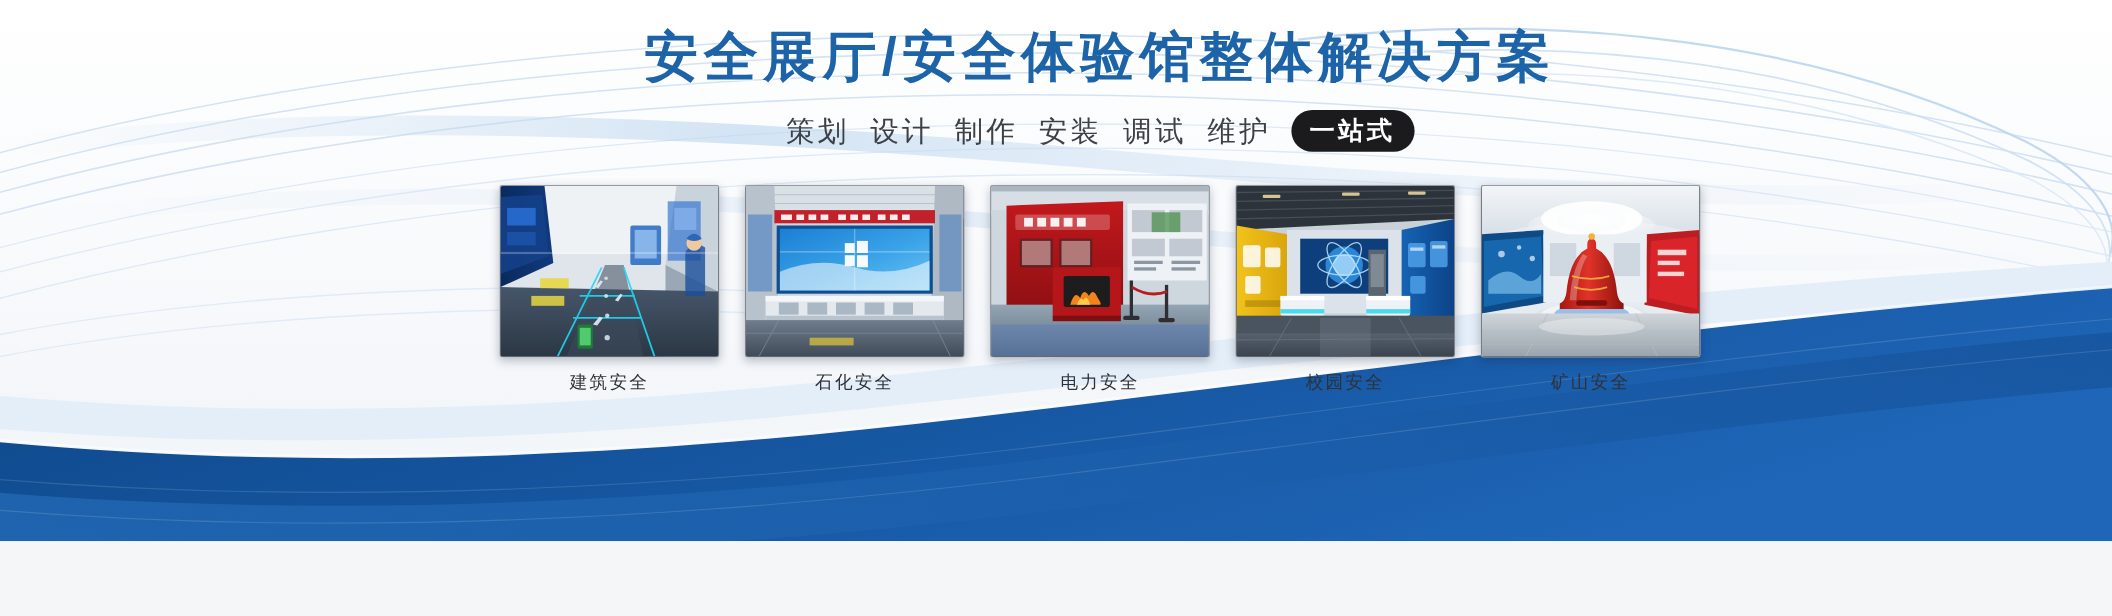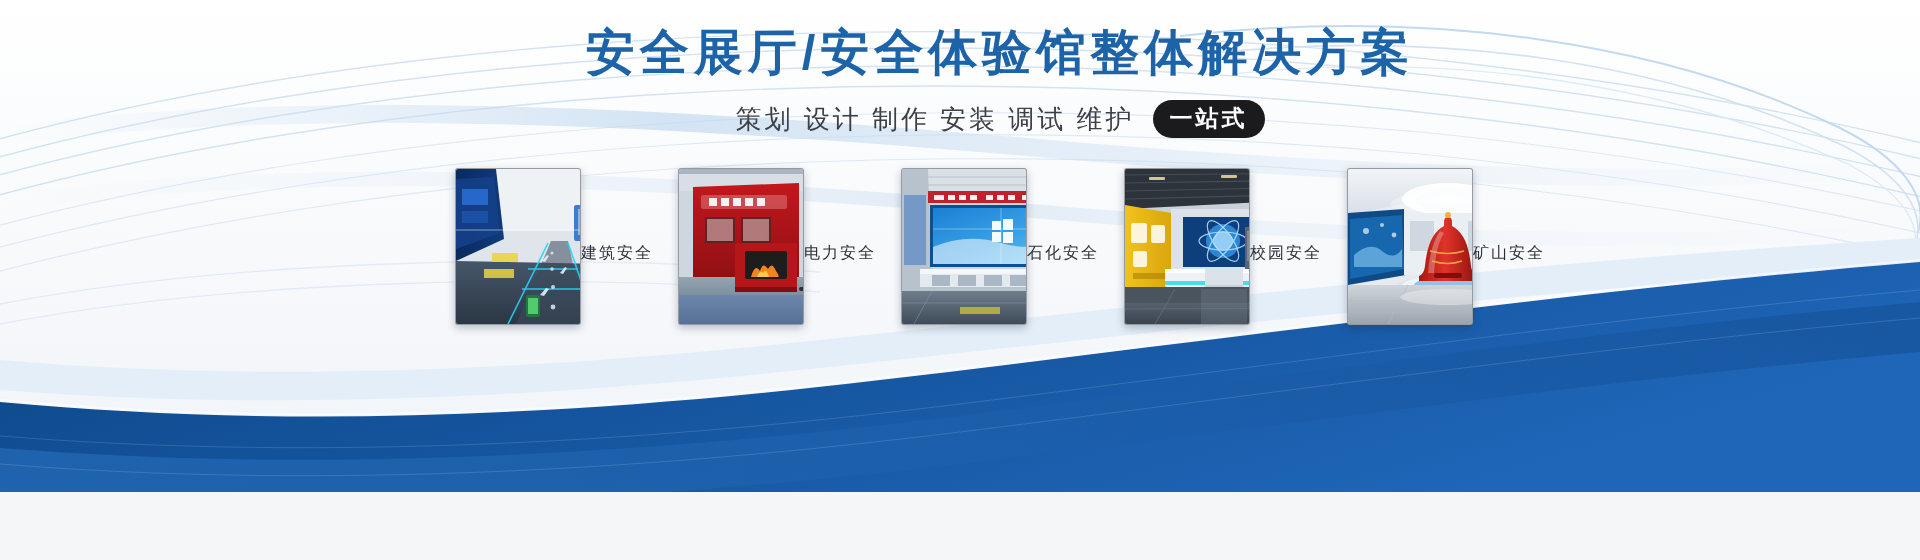--- a/index.html
+++ b/index.html
@@ -25,34 +25,35 @@
     text-shadow:1px 1px 0 rgba(255,255,255,.85);
     white-space:nowrap;
   }
   .subtitle-row{
     position:absolute;top:100px;left:0;width:1920px;
     display:flex;align-items:center;justify-content:center;gap:14px;
   }
   .subtitle{
     font-size:26px;color:#3d4147;letter-spacing:3px;font-weight:500;
     white-space:nowrap;
+    font-family:Liberation Mono, monospace;
   }
   .pill{
     display:inline-flex;align-items:center;justify-content:center;
     background:#1b1b1d;color:#ffffff;border-radius:20px;
     padding:5px 17px 7px 17px;font-size:23px;letter-spacing:3px;
     line-height:1.15;white-space:nowrap;margin-left:4px;font-weight:bold;
   }
   
   .thumbs{
     position:absolute;top:168px;left:0;width:1920px;
     display:flex;justify-content:center;align-items:flex-start;gap:25px;
   }
   .thumb{
-    width:198px;display:flex;flex-direction:row;align-items:center;
+    width:198px;display:flex;flex-direction:column;align-items:center;
   }
   .thumb-frame{
     width:198px;height:155px;border-radius:3px;overflow:hidden;
     background:#1a2330;position:relative;
     box-shadow:0 3px 9px rgba(20,40,70,.28);
     border:1px solid rgba(255,255,255,.55);
   }
   .thumb-frame svg{display:block;width:198px;height:155px;}
   .thumb-label{
     margin-top:13px;font-size:16px;color:#2e3238;letter-spacing:2px;
@@ -211,96 +212,20 @@
             <rect x="0" y="60" width="198" height="2" fill="#ffffff" opacity=".25"></rect>
           </svg>
         </div>
         <div class="thumb-label">建筑安全</div>
       </div>
 
       <div class="thumb">
         <div class="thumb-frame">
           <svg viewBox="0 0 198 155" preserveAspectRatio="none" aria-hidden="true">
             <defs>
-              <linearGradient id="t2red" x1="0" y1="0" x2="0" y2="1">
-                <stop offset="0%" stop-color="#c2181c"></stop>
-                  <stop offset="100%" stop-color="#8d0f13"></stop>
-              </linearGradient>
-              <linearGradient id="t2floor" x1="0" y1="0" x2="0" y2="1">
-                <stop offset="0%" stop-color="#93a4b3"></stop>
-                  <stop offset="100%" stop-color="#5d6e7e"></stop>
-              </linearGradient>
-            </defs>
-            <rect width="198" height="155" fill="#b9c4ce"></rect>
-            <rect x="0" y="0" width="198" height="26" fill="#d7dee5"></rect>
-            <rect x="0" y="22" width="198" height="86" fill="#cfd7de"></rect>
-
-            <path d="M14,18 L120,14 L120,112 L14,116 Z" fill="url(#t2red)"></path>
-            <rect x="22" y="26" width="86" height="14" rx="2" fill="#ffd9d9" opacity=".28"></rect>
-            <g fill="#ffffff" opacity=".92">
-              <rect x="30" y="29" width="8" height="8"></rect>
-                <rect x="42" y="29" width="8" height="8"></rect>
-              <rect x="54" y="29" width="8" height="8"></rect>
-                <rect x="66" y="29" width="8" height="8"></rect>
-              <rect x="78" y="29" width="8" height="8"></rect>
-            </g>
-            <g fill="#2a2a2a" opacity=".55">
-              <rect x="26" y="48" width="30" height="26"></rect>
-                <rect x="62" y="48" width="30" height="26"></rect>
-            </g>
-            <g fill="#ffd2d2" opacity=".5">
-              <rect x="28" y="50" width="26" height="22"></rect>
-                <rect x="64" y="50" width="26" height="22"></rect>
-            </g>
-
-            <rect x="124" y="16" width="72" height="70" fill="#eef2f6"></rect>
-            <g fill="#c2c9d2">
-              <rect x="128" y="22" width="30" height="20"></rect>
-                <rect x="162" y="22" width="30" height="20"></rect>
-              <rect x="128" y="48" width="30" height="16"></rect>
-                <rect x="162" y="48" width="30" height="16"></rect>
-            </g>
-            <g fill="#8c97a3">
-              <rect x="130" y="68" width="26" height="3"></rect>
-                <rect x="130" y="74" width="20" height="3"></rect>
-              <rect x="164" y="68" width="26" height="3"></rect>
-                <rect x="164" y="74" width="22" height="3"></rect>
-            </g>
-            <rect x="146" y="24" width="26" height="18" fill="#4d8f4e" opacity=".75"></rect>
-
-            <rect x="0" y="108" width="198" height="47" fill="url(#t2floor)"></rect>
-            <rect x="0" y="126" width="198" height="29" fill="#4e76c4" opacity=".35"></rect>
-
-            <rect x="56" y="74" width="62" height="46" rx="2" fill="#b4161a"></rect>
-            <rect x="66" y="82" width="42" height="28" rx="2" fill="#1d1d1d"></rect>
-            <g fill="#ff8a1e" opacity=".95">
-              <path d="M72,108 q4,-14 9,-6 q3,-10 8,-2 q4,-8 8,2 q4,6 2,6z"></path>
-            </g>
-            <g fill="#ffd24d" opacity=".9">
-              <path d="M78,108 q3,-8 6,-4 q3,-6 6,4z"></path>
-            </g>
-            <rect x="56" y="118" width="62" height="5" fill="#7d0e11"></rect>
-
-            <g fill="#2e2e33">
-              <rect x="126" y="86" width="3" height="34"></rect>
-                <rect x="120" y="118" width="15" height="4" rx="2"></rect>
-              <rect x="158" y="90" width="3" height="32"></rect>
-                <rect x="152" y="120" width="15" height="4" rx="2"></rect>
-            </g>
-            <path d="M128,92 q16,10 32,4" stroke="#b81c20" stroke-width="2.6" fill="none"></path>
-            <rect x="0" y="0" width="198" height="5" fill="#aab5bf"></rect>
-          </svg>
-        </div>
-        <div class="thumb-label">电力安全</div>
-      </div>
-
-      <div class="thumb">
-        <div class="thumb-frame">
-          <svg viewBox="0 0 198 155" preserveAspectRatio="none" aria-hidden="true">
-            <defs>
               <linearGradient id="t3screen" x1="0" y1="0" x2="1" y2="1">
                 <stop offset="0%" stop-color="#1b7fd4"></stop>
                   <stop offset="55%" stop-color="#3aa3e8"></stop>
                 <stop offset="100%" stop-color="#6ec6f2"></stop>
               </linearGradient>
               <linearGradient id="t3floor" x1="0" y1="0" x2="0" y2="1">
                 <stop offset="0%" stop-color="#6f7d8c"></stop>
                   <stop offset="100%" stop-color="#3f4b58"></stop>
               </linearGradient>
             </defs>
@@ -369,20 +294,96 @@
             <rect x="58" y="138" width="40" height="7" fill="#d8c23c" opacity=".75"></rect>
           </svg>
         </div>
         <div class="thumb-label">石化安全</div>
       </div>
 
       <div class="thumb">
         <div class="thumb-frame">
           <svg viewBox="0 0 198 155" preserveAspectRatio="none" aria-hidden="true">
             <defs>
+              <linearGradient id="t2red" x1="0" y1="0" x2="0" y2="1">
+                <stop offset="0%" stop-color="#c2181c"></stop>
+                  <stop offset="100%" stop-color="#8d0f13"></stop>
+              </linearGradient>
+              <linearGradient id="t2floor" x1="0" y1="0" x2="0" y2="1">
+                <stop offset="0%" stop-color="#93a4b3"></stop>
+                  <stop offset="100%" stop-color="#5d6e7e"></stop>
+              </linearGradient>
+            </defs>
+            <rect width="198" height="155" fill="#b9c4ce"></rect>
+            <rect x="0" y="0" width="198" height="26" fill="#d7dee5"></rect>
+            <rect x="0" y="22" width="198" height="86" fill="#cfd7de"></rect>
+
+            <path d="M14,18 L120,14 L120,112 L14,116 Z" fill="url(#t2red)"></path>
+            <rect x="22" y="26" width="86" height="14" rx="2" fill="#ffd9d9" opacity=".28"></rect>
+            <g fill="#ffffff" opacity=".92">
+              <rect x="30" y="29" width="8" height="8"></rect>
+                <rect x="42" y="29" width="8" height="8"></rect>
+              <rect x="54" y="29" width="8" height="8"></rect>
+                <rect x="66" y="29" width="8" height="8"></rect>
+              <rect x="78" y="29" width="8" height="8"></rect>
+            </g>
+            <g fill="#2a2a2a" opacity=".55">
+              <rect x="26" y="48" width="30" height="26"></rect>
+                <rect x="62" y="48" width="30" height="26"></rect>
+            </g>
+            <g fill="#ffd2d2" opacity=".5">
+              <rect x="28" y="50" width="26" height="22"></rect>
+                <rect x="64" y="50" width="26" height="22"></rect>
+            </g>
+
+            <rect x="124" y="16" width="72" height="70" fill="#eef2f6"></rect>
+            <g fill="#c2c9d2">
+              <rect x="128" y="22" width="30" height="20"></rect>
+                <rect x="162" y="22" width="30" height="20"></rect>
+              <rect x="128" y="48" width="30" height="16"></rect>
+                <rect x="162" y="48" width="30" height="16"></rect>
+            </g>
+            <g fill="#8c97a3">
+              <rect x="130" y="68" width="26" height="3"></rect>
+                <rect x="130" y="74" width="20" height="3"></rect>
+              <rect x="164" y="68" width="26" height="3"></rect>
+                <rect x="164" y="74" width="22" height="3"></rect>
+            </g>
+            <rect x="146" y="24" width="26" height="18" fill="#4d8f4e" opacity=".75"></rect>
+
+            <rect x="0" y="108" width="198" height="47" fill="url(#t2floor)"></rect>
+            <rect x="0" y="126" width="198" height="29" fill="#4e76c4" opacity=".35"></rect>
+
+            <rect x="56" y="74" width="62" height="46" rx="2" fill="#b4161a"></rect>
+            <rect x="66" y="82" width="42" height="28" rx="2" fill="#1d1d1d"></rect>
+            <g fill="#ff8a1e" opacity=".95">
+              <path d="M72,108 q4,-14 9,-6 q3,-10 8,-2 q4,-8 8,2 q4,6 2,6z"></path>
+            </g>
+            <g fill="#ffd24d" opacity=".9">
+              <path d="M78,108 q3,-8 6,-4 q3,-6 6,4z"></path>
+            </g>
+            <rect x="56" y="118" width="62" height="5" fill="#7d0e11"></rect>
+
+            <g fill="#2e2e33">
+              <rect x="126" y="86" width="3" height="34"></rect>
+                <rect x="120" y="118" width="15" height="4" rx="2"></rect>
+              <rect x="158" y="90" width="3" height="32"></rect>
+                <rect x="152" y="120" width="15" height="4" rx="2"></rect>
+            </g>
+            <path d="M128,92 q16,10 32,4" stroke="#b81c20" stroke-width="2.6" fill="none"></path>
+            <rect x="0" y="0" width="198" height="5" fill="#aab5bf"></rect>
+          </svg>
+        </div>
+        <div class="thumb-label">电力安全</div>
+      </div>
+
+      <div class="thumb">
+        <div class="thumb-frame">
+          <svg viewBox="0 0 198 155" preserveAspectRatio="none" aria-hidden="true">
+            <defs>
               <linearGradient id="t5floor" x1="0" y1="0" x2="0" y2="1">
                 <stop offset="0%" stop-color="#5c6774"></stop>
                   <stop offset="100%" stop-color="#3a434e"></stop>
               </linearGradient>
               <linearGradient id="t5yellow" x1="0" y1="0" x2="1" y2="0">
                 <stop offset="0%" stop-color="#f2c21c"></stop>
                   <stop offset="100%" stop-color="#d9a60c"></stop>
               </linearGradient>
               <linearGradient id="t5blue" x1="0" y1="0" x2="1" y2="0">
                 <stop offset="0%" stop-color="#1663b4"></stop>

